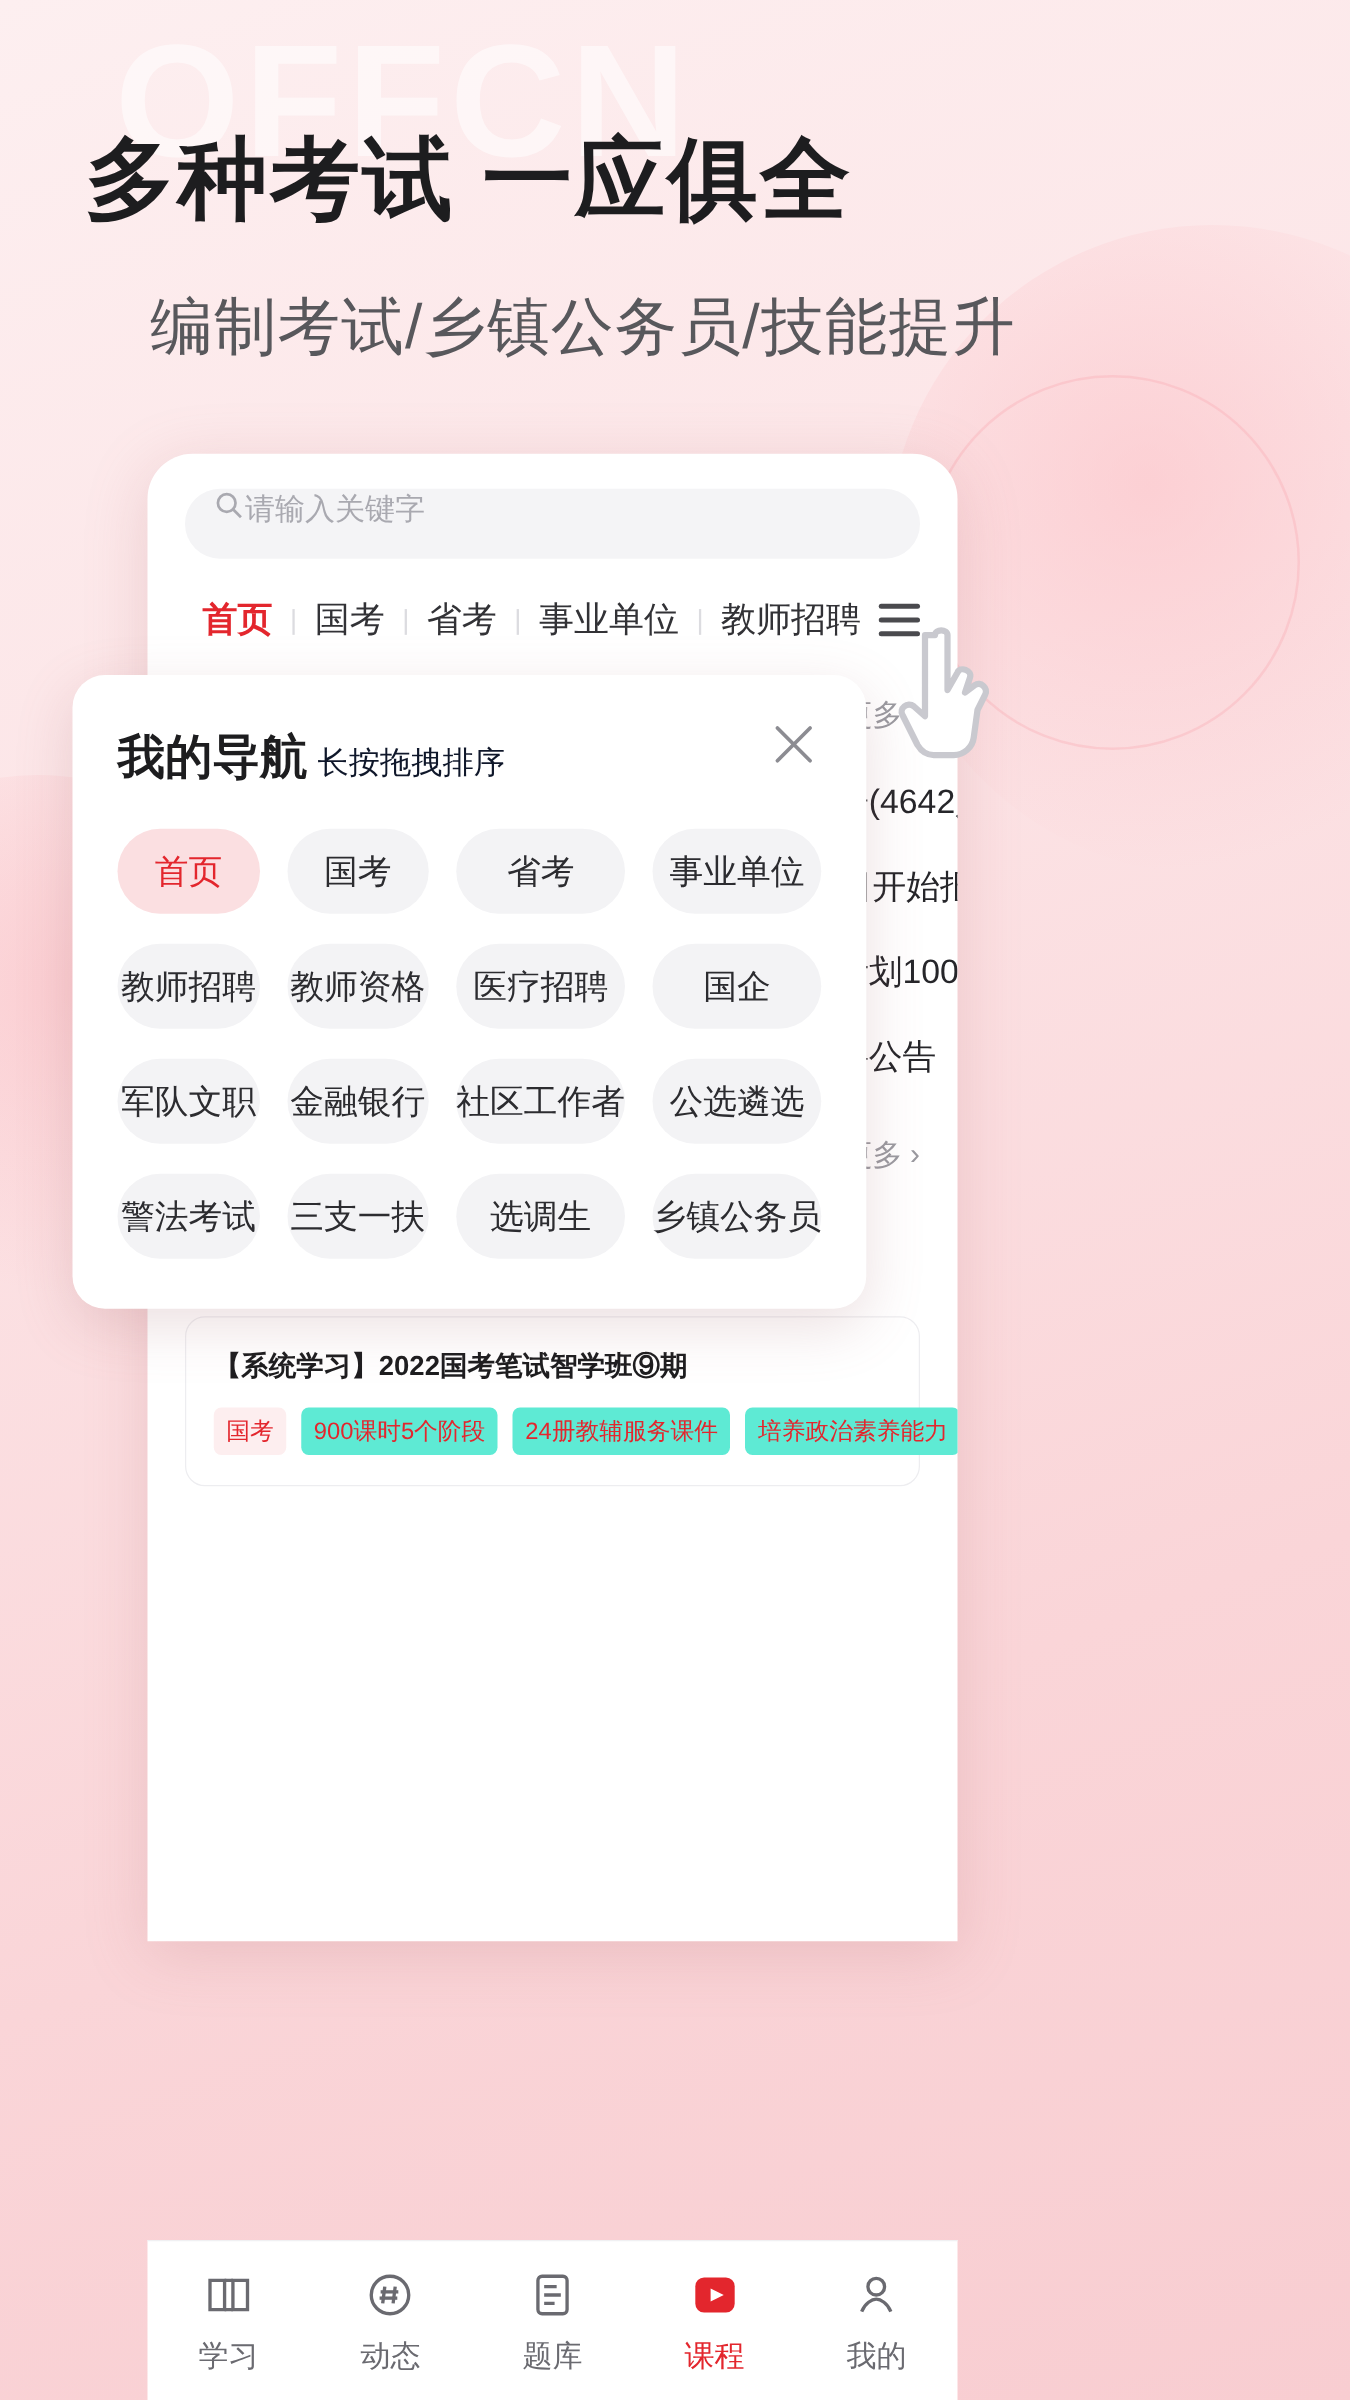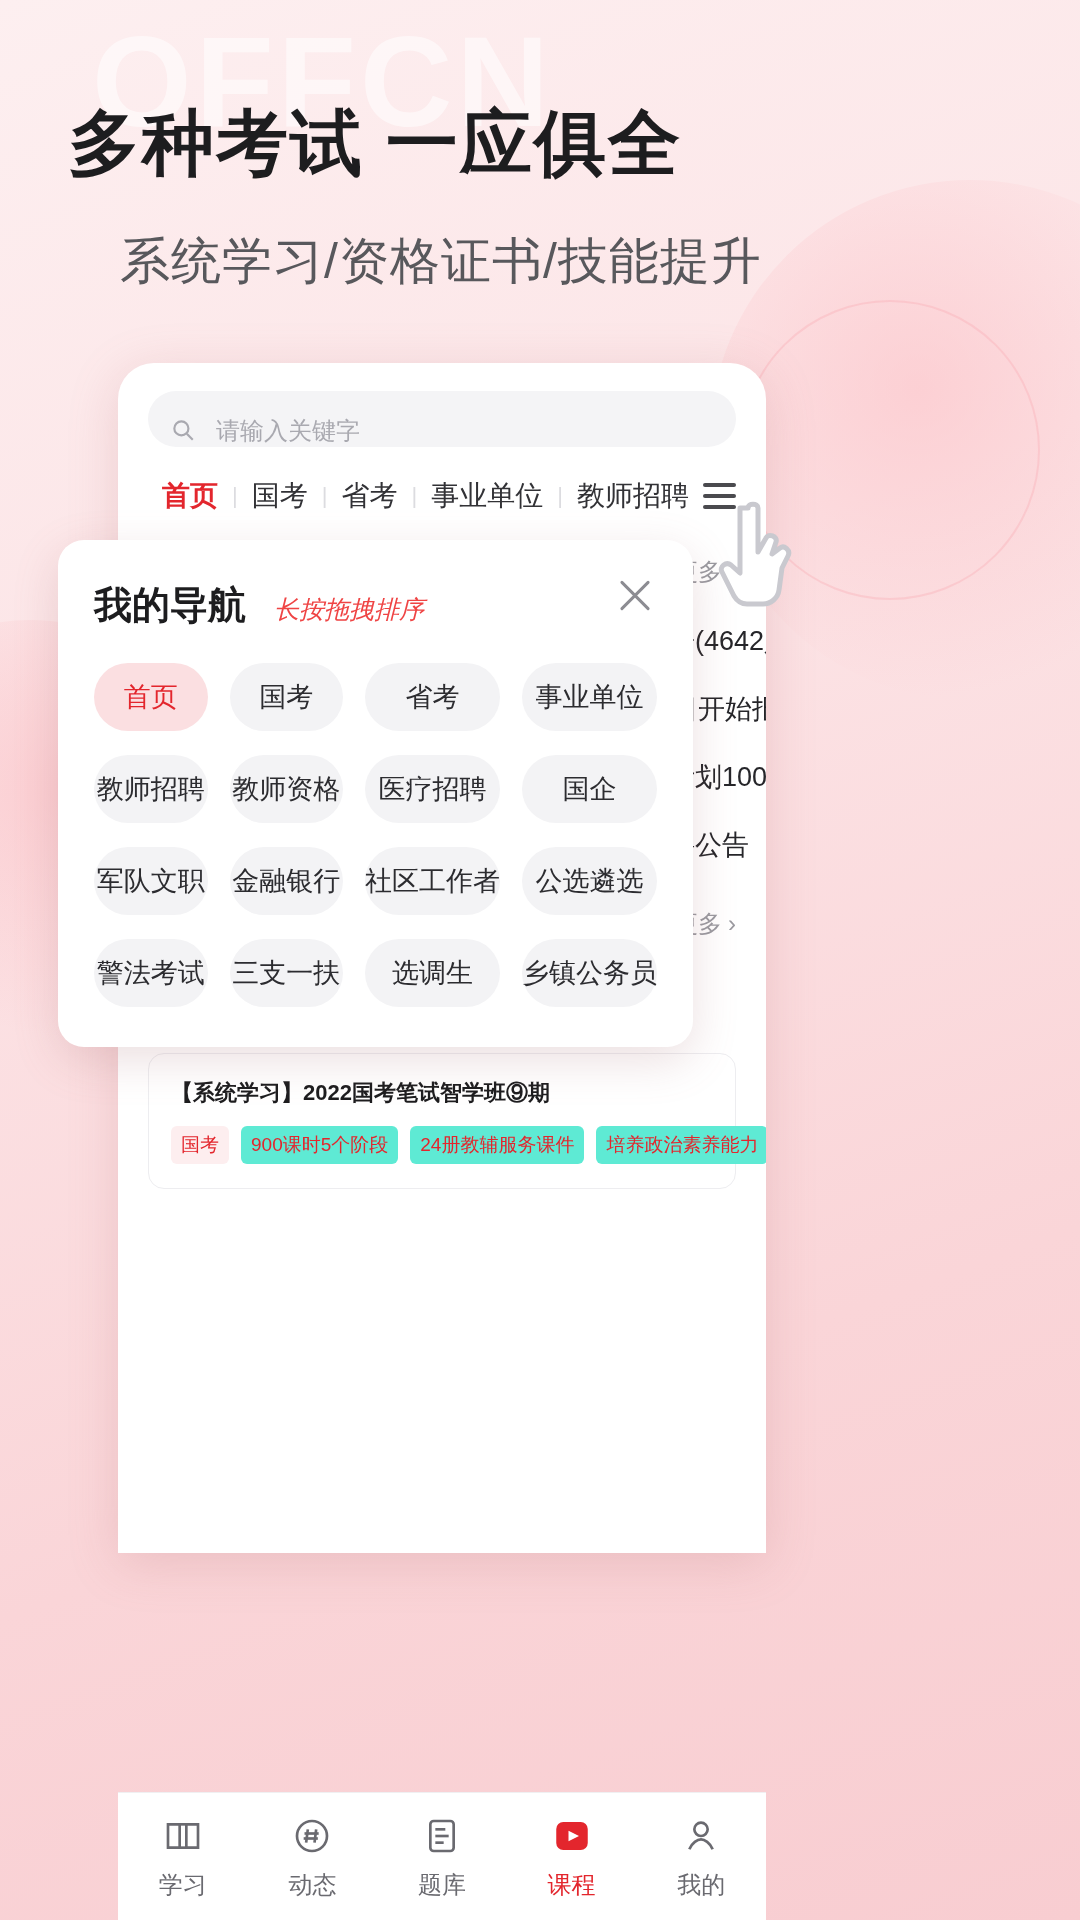--- a/index.html
+++ b/index.html
@@ -75,23 +75,23 @@
     box-shadow: 0 10px 50px rgba(180,110,115,0.22);
     overflow: hidden;
   }
   .phone-inner { padding: 28px 30px 0 30px; }
 
   .searchbar {
     height: 56px;
     border-radius: 28px;
     background: #f4f4f6;
     display: flex;
-    align-items: flex-end;
+    align-items: flex-start;
     padding: 0 22px;
-    gap: 20px;
+    gap: 0;
   }
   .search-ph { color: #a9a9b0; font-size: 24px; }
 
   .navtabs {
     display: flex;
     align-items: center;
     margin-top: 30px;
     gap: 0;
     font-size: 28px;
     color: #323236;
@@ -177,21 +177,21 @@
     position: absolute;
     left: 58px; top: 540px;
     width: 635px;
     background: #ffffff;
     border-radius: 26px;
     box-shadow: 0 14px 46px rgba(160,100,105,0.20);
     padding: 34px 36px 40px 36px;
   }
   .panel-head { display: flex; align-items: baseline; }
   .panel-title { font-size: 38px; font-weight: bold; color: #1d1d1f; }
-  .panel-sub { font-size: 25px; color: #ef4444; margin-left: 28px; font-style: italic; }
+  .panel-sub { font-size: 25px; color: #0f172a; margin-left: 8px; }
   .panel-close {
     margin-left: auto; width: 44px; height: 44px; position: relative;
   }
   .panel-close:before, .panel-close:after {
     content: ""; position: absolute; left: 2px; top: 20px;
     width: 40px; height: 3px; background: #8c8c92; border-radius: 2px;
   }
   .panel-close:before { transform: rotate(45deg); }
   .panel-close:after { transform: rotate(-45deg); }
 
@@ -240,21 +240,21 @@
 </style>
 </head>
 <body>
 
 <div class="blob blob-a"></div>
 <div class="blob blob-b"></div>
 <div class="blob blob-c"></div>
 
 <div class="ghost">OFFCN</div>
 <div class="headline">多种考试 一应俱全</div>
-<div class="subhead">系统学习/资格证书/技能提升</div>
+<div class="subhead">编制考试/乡镇公务员/技能提升</div>
 
 <div class="phone">
   <div class="phone-inner">
 
     <div class="searchbar">
       <span>
         <svg width="26" height="26" viewBox="0 0 24 24" fill="none" stroke="#a9a9b0" stroke-width="2">
           <circle cx="10.5" cy="10.5" r="6.5"></circle>
             <line x1="15.5" y1="15.5" x2="21" y2="21"></line>
         </svg>

